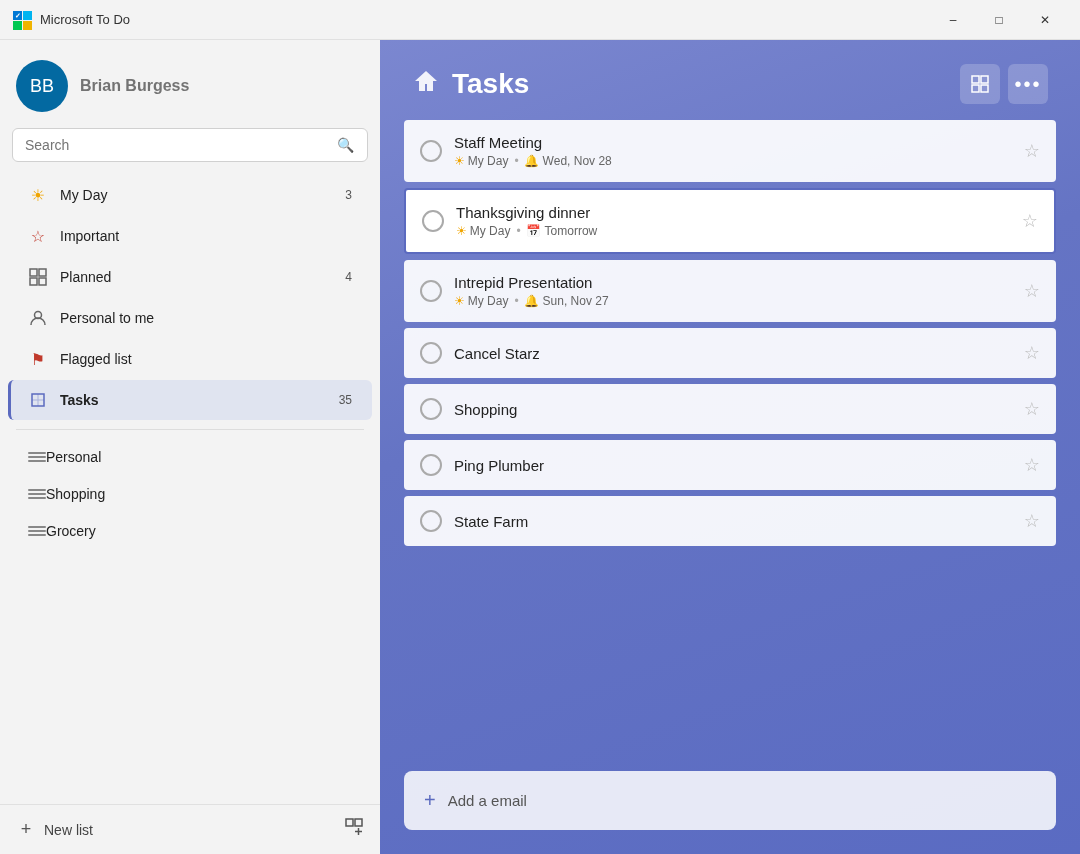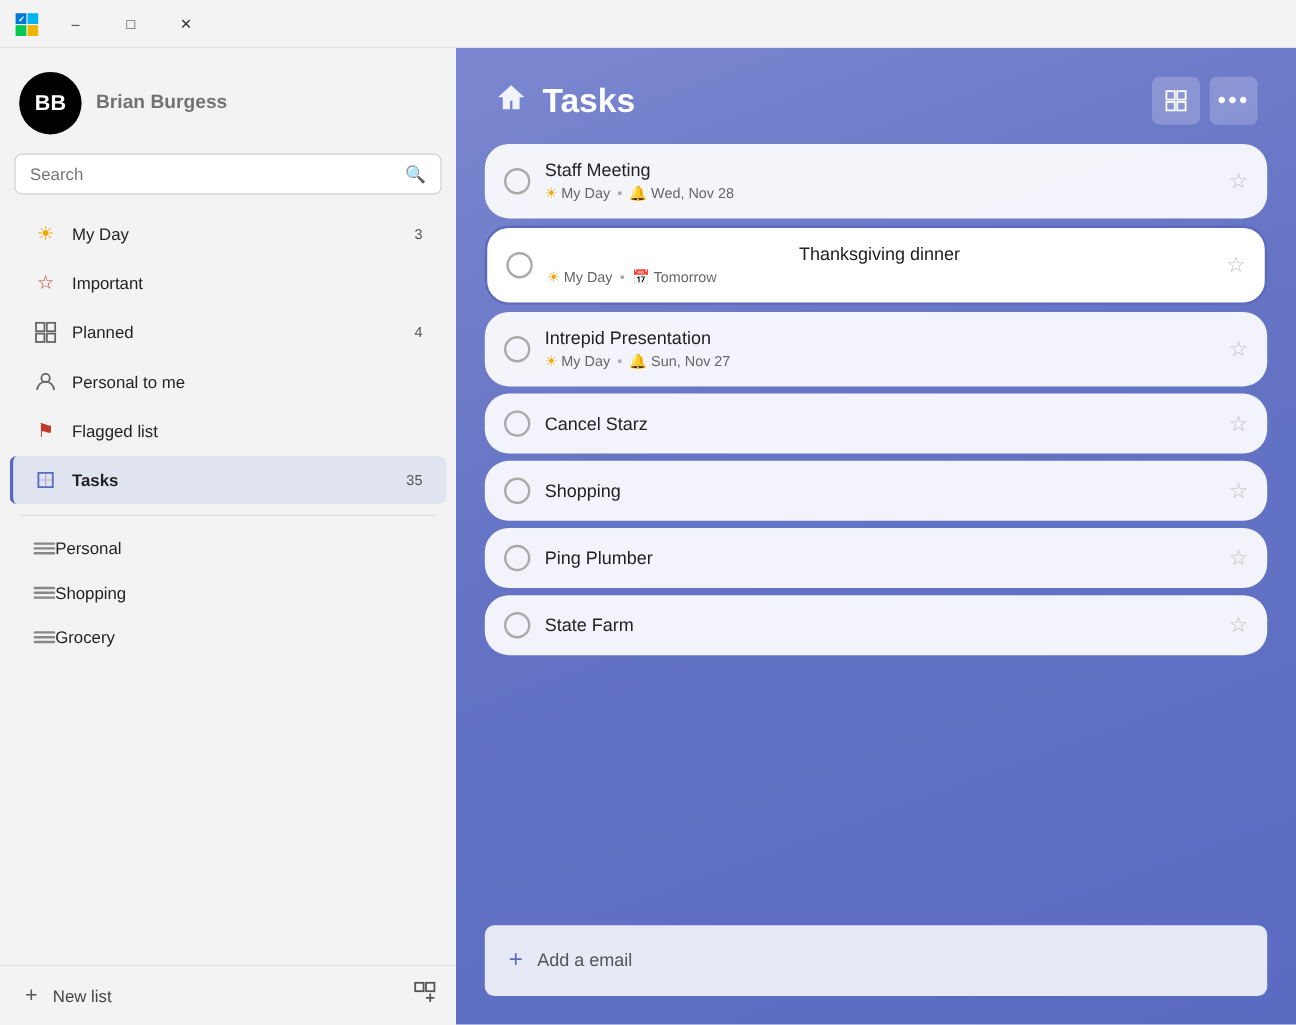--- a/index.html
+++ b/index.html
@@ -70,27 +70,27 @@
     .profile-section {
       display: flex;
       align-items: center;
       padding: 20px 16px 16px;
       gap: 12px;
     }
     .avatar {
       width: 52px;
       height: 52px;
       border-radius: 50%;
-      background: #000000;
+      background: #0369a1;
       display: flex;
       align-items: center;
       justify-content: center;
       color: white;
       font-size: 18px;
-      font-weight: 700;
+      font-weight: 400;
       flex-shrink: 0;
     }
     .profile-name {
       font-size: 16px;
       font-weight: 600;
       color: #737373;
     }
 
     .search-box {
       margin: 0 12px 12px;
@@ -253,32 +253,31 @@
     }
 
     .tasks-list {
       flex: 1;
       overflow-y: auto;
       padding: 0 24px 16px;
     }
 
     .task-item {
       background: rgba(255,255,255,0.92);
-      border-radius: 20px;
+      border-radius: 4px;
       margin-bottom: 6px;
       display: flex;
       align-items: center;
       padding: 14px 16px;
       gap: 12px;
       cursor: pointer;
     }
     .task-item.selected {
       border: 2px solid #5b6abf;
       background: white;
-      text-align: center;
     }
 
     .task-circle {
       width: 22px;
       height: 22px;
       border-radius: 50%;
       border: 2px solid #aaa;
       flex-shrink: 0;
     }
 
@@ -348,20 +347,21 @@
 <body>
 
 <div class="titlebar">
   <svg class="titlebar-logo" viewBox="0 0 20 20">
     <rect width="9" height="9" x="1" y="1" fill="#0078d4"></rect>
     <rect width="9" height="9" x="11" y="1" fill="#00b4f0"></rect>
     <rect width="9" height="9" x="1" y="11" fill="#00c851"></rect>
     <rect width="9" height="9" x="11" y="11" fill="#f0b400"></rect>
     <text x="3" y="8" font-size="7" fill="white" font-weight="bold">✓</text>
   </svg>
+  <span class="titlebar-title">Microsoft To Do</span>
   <div class="titlebar-controls">
     <button class="titlebar-btn">–</button>
     <button class="titlebar-btn">□</button>
     <button class="titlebar-btn close">✕</button>
   </div>
 </div>
 
 <div class="main-layout">
 
   <div class="sidebar">

